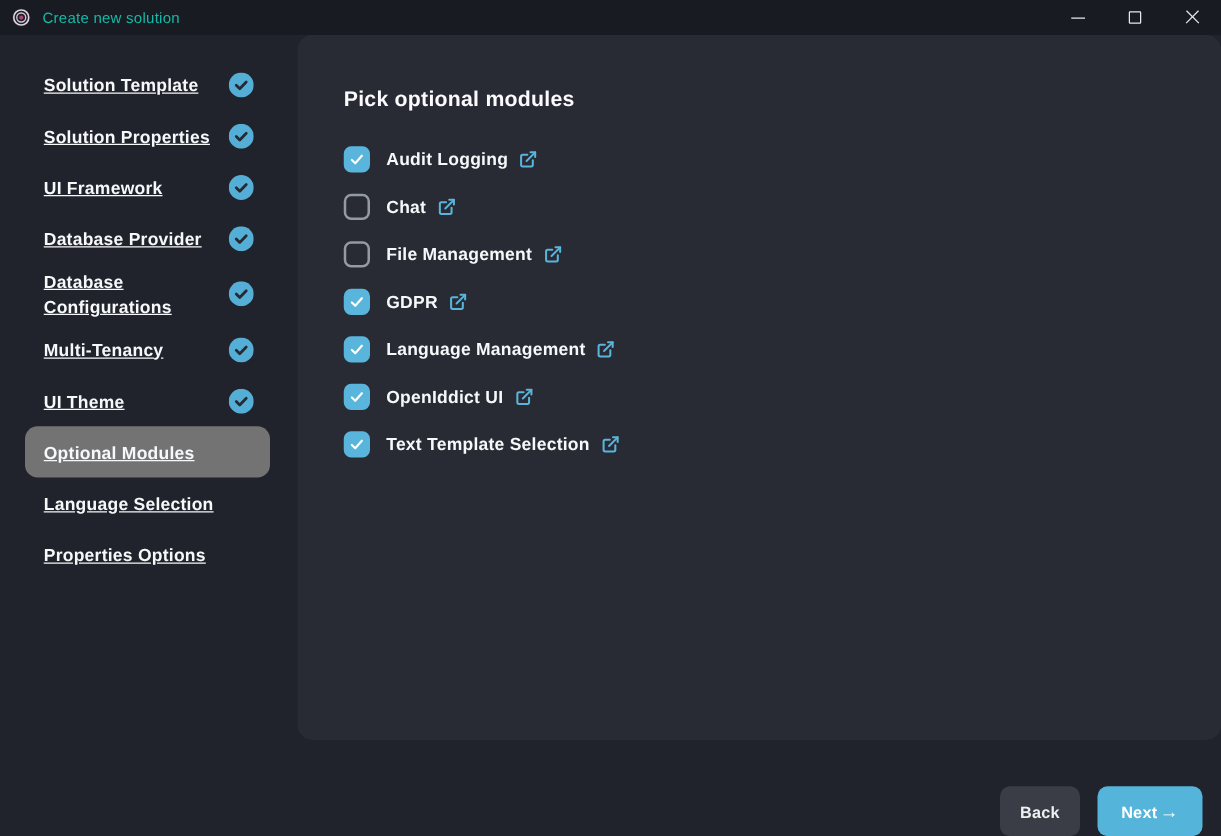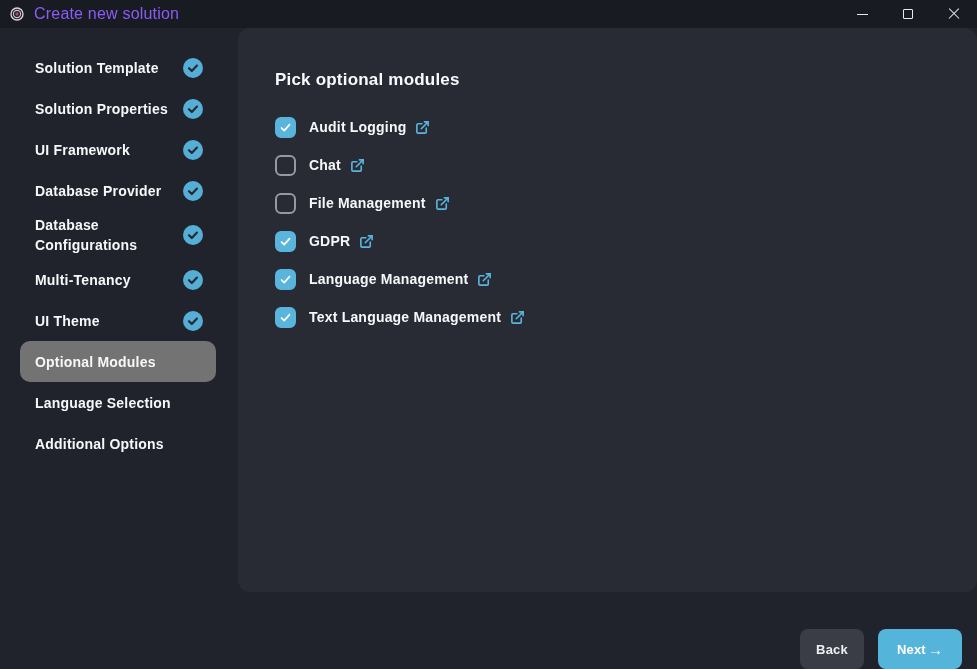--- a/index.html
+++ b/index.html
@@ -11,21 +11,21 @@
     position: relative;
   }
 
   
   .titlebar {
     position: absolute; top: 0; left: 0; right: 0; height: 28px;
     background: #181b21;
     display: flex; align-items: center;
   }
   .titlebar-logo { margin-left: 9px; width: 16px; height: 16px; flex: 0 0 auto; }
-  .titlebar-title { margin-left: 9px; font-size: 16px; color: #8b5cf6; letter-spacing: .2px; }
+  .titlebar-title { margin-left: 9px; font-size: 12px; color: #14b8a6; letter-spacing: .2px; }
   .titlebar-spacer { flex: 1; }
   .win-btn {
     width: 46px; height: 28px; display: flex; align-items: center; justify-content: center;
     cursor: default;
   }
   .glyph-min { width: 11px; height: 1px; background: #e8e9ea; }
   .glyph-max { width: 10px; height: 10px; border: 1px solid #e8e9ea; border-radius: 1px; }
   .glyph-close { position: relative; width: 12px; height: 12px; }
   .glyph-close::before, .glyph-close::after {
     content: ""; position: absolute; left: -1px; top: 5px; width: 14px; height: 1.4px;
@@ -42,21 +42,21 @@
   .step-item {
     min-height: 41px;
     margin: 0 22px 0 20px;
     padding: 4px 11px 4px 15px;
     display: flex; align-items: center;
     font-size: 14px; font-weight: 700; letter-spacing: .2px;
     border-radius: 10px;
     color: #f7f8fa;
   }
   .step-item.active { background: #737373; }
-  .step-label { flex: 1; line-height: 20px; max-width: 140px; }
+  .step-label { flex: 1; line-height: 20px; max-width: 140px; text-decoration: underline; }
   .step-badge { width: 20px; height: 20px; flex: 0 0 auto; margin-left: 8px; }
 
   
   .panel {
     position: absolute; left: 238px; top: 28px; right: 0; bottom: 77px;
     background: #282b34;
     border-radius: 12px;
     padding: 42px 30px 0 37px;
   }
   .panel-heading { font-size: 17px; font-weight: 700; letter-spacing: .2px; margin-bottom: 18px; color: #fbfbfd; }
@@ -171,21 +171,21 @@
       </svg>
   </div>
   <div class="step-item">
     <span class="step-label">Language Selection</span>
     <svg class="step-badge" viewBox="0 0 20 20" style="visibility: hidden;">
         <circle cx="10" cy="10" r="10" fill="#55aed6"></circle>
         <path d="M6 10.2 L8.8 13 L14 7.6" fill="none" stroke="#262a33" stroke-width="2.2" stroke-linecap="round" stroke-linejoin="round"></path>
       </svg>
   </div>
   <div class="step-item">
-    <span class="step-label">Additional Options</span>
+    <span class="step-label">Properties Options</span>
     <svg class="step-badge" viewBox="0 0 20 20" style="visibility: hidden;">
         <circle cx="10" cy="10" r="10" fill="#55aed6"></circle>
         <path d="M6 10.2 L8.8 13 L14 7.6" fill="none" stroke="#262a33" stroke-width="2.2" stroke-linecap="round" stroke-linejoin="round"></path>
       </svg>
   </div>
 </div>
 
 <div class="panel">
   <div class="panel-heading">Pick optional modules</div>
 
@@ -254,28 +254,43 @@
     <span class="module-label">Language Management</span>
     <span class="ext-link">
         <svg width="15" height="15" viewBox="0 0 24 24" fill="none" stroke="#5ab5dc" stroke-width="2.6" stroke-linecap="round" stroke-linejoin="round">
           <path d="M18 13v6a2 2 0 0 1-2 2H5a2 2 0 0 1-2-2V8a2 2 0 0 1 2-2h6"></path>
           <polyline points="15 3 21 3 21 9"></polyline>
           <line x1="10" y1="14" x2="21" y2="3"></line>
         </svg>
       </span>
   </div>
 
-
-  <div class="module-row">
-    <span class="checkbox checked">
-        <svg width="13" height="13" viewBox="0 0 13 13">
-          <path d="M2.5 7 L5.2 9.6 L10.5 3.6" fill="none" stroke="#ffffff" stroke-width="1.7" stroke-linecap="round" stroke-linejoin="round"></path>
-        </svg>
-      </span>
-    <span class="module-label">Text Language Management</span>
+  <div class="module-row">
+    <span class="checkbox checked">
+        <svg width="13" height="13" viewBox="0 0 13 13">
+          <path d="M2.5 7 L5.2 9.6 L10.5 3.6" fill="none" stroke="#ffffff" stroke-width="1.7" stroke-linecap="round" stroke-linejoin="round"></path>
+        </svg>
+      </span>
+    <span class="module-label">OpenIddict UI</span>
+    <span class="ext-link">
+        <svg width="15" height="15" viewBox="0 0 24 24" fill="none" stroke="#5ab5dc" stroke-width="2.6" stroke-linecap="round" stroke-linejoin="round">
+          <path d="M18 13v6a2 2 0 0 1-2 2H5a2 2 0 0 1-2-2V8a2 2 0 0 1 2-2h6"></path>
+          <polyline points="15 3 21 3 21 9"></polyline>
+          <line x1="10" y1="14" x2="21" y2="3"></line>
+        </svg>
+      </span>
+  </div>
+
+  <div class="module-row">
+    <span class="checkbox checked">
+        <svg width="13" height="13" viewBox="0 0 13 13">
+          <path d="M2.5 7 L5.2 9.6 L10.5 3.6" fill="none" stroke="#ffffff" stroke-width="1.7" stroke-linecap="round" stroke-linejoin="round"></path>
+        </svg>
+      </span>
+    <span class="module-label">Text Template Selection</span>
     <span class="ext-link">
         <svg width="15" height="15" viewBox="0 0 24 24" fill="none" stroke="#5ab5dc" stroke-width="2.6" stroke-linecap="round" stroke-linejoin="round">
           <path d="M18 13v6a2 2 0 0 1-2 2H5a2 2 0 0 1-2-2V8a2 2 0 0 1 2-2h6"></path>
           <polyline points="15 3 21 3 21 9"></polyline>
           <line x1="10" y1="14" x2="21" y2="3"></line>
         </svg>
       </span>
   </div>
 </div>
 

